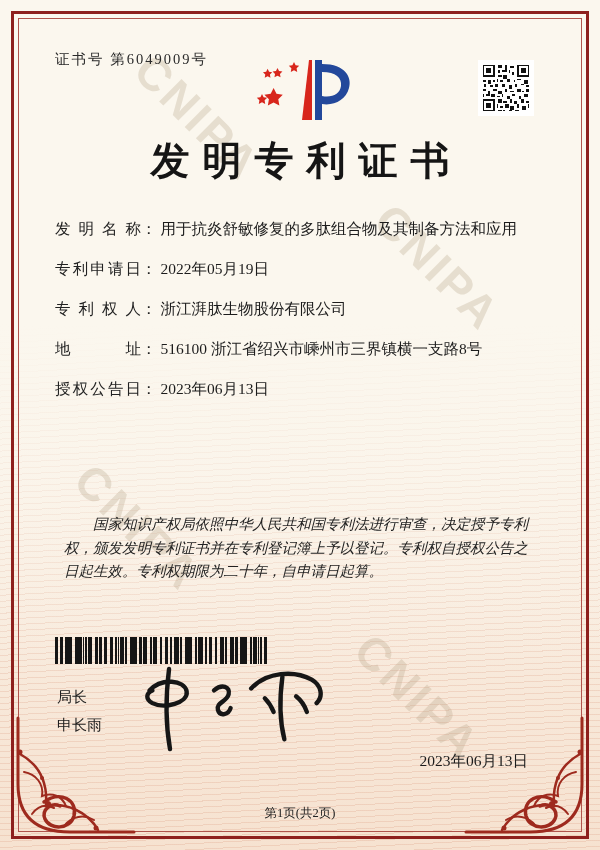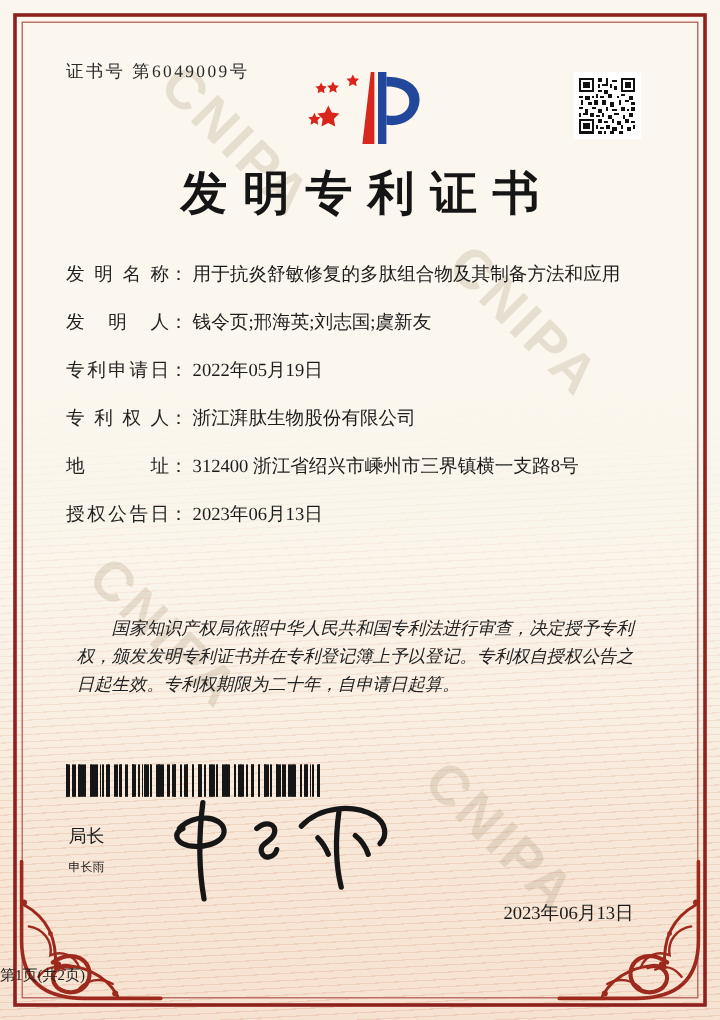--- a/index.html
+++ b/index.html
@@ -45,24 +45,24 @@
   
   .barcode{position:absolute;left:55px;top:637px;width:212px;height:27px;
     background-image:
       repeating-linear-gradient(90deg,#151515 0 2px,rgba(0,0,0,0) 2px 5px),
       repeating-linear-gradient(90deg,#151515 0 1px,rgba(0,0,0,0) 1px 7px),
       repeating-linear-gradient(90deg,#151515 0 3px,rgba(0,0,0,0) 3px 11px);}
   
   .sig-title{position:absolute;left:57px;top:688px;font-family:"Liberation Sans","DejaVu Sans",sans-serif;
              font-size:15px;font-weight:500;color:#1c1c1c;}
   .sig-name{position:absolute;left:57px;top:716px;font-family:"Liberation Sans","DejaVu Sans",sans-serif;
-            font-size:10px;font-weight:500;color:#1c1c1c;}
+            font-size:15px;font-weight:500;color:#1c1c1c;}
   .sig-hand{position:absolute;left:128px;top:662px;width:215px;height:92px;}
   .issue-date{position:absolute;right:72px;top:751px;font-size:15.5px;color:#1c1c1c;}
-  .footer-page{position:absolute;left:0;right:0;top:805px;font-size:12.5px;color:#222;}
+  .footer-page{position:absolute;left:0;right:0;top:805px;text-align:center;font-size:12.5px;color:#222;}
 </style>
 </head>
 <body>
 
 <div class="sheet">
 
   <div class="wm wm1">CNIPA</div>
   <div class="wm wm2">CNIPA</div>
   <div class="wm wm3">CNIPA</div>
   <div class="wm wm4">CNIPA</div>
@@ -193,30 +193,27 @@
     </g>
   </svg>
 
   <div class="title">发明专利证书</div>
 
   <div class="fields">
     <div class="frow">
       <span class="flabel">发明名称</span><span class="fcolon">：</span><span class="fvalue">用于抗炎舒敏修复的多肽组合物及其制备方法和应用</span>
     </div>
     <div class="frow">
-      <span class="flabel">发明人</span><span class="fcolon">：</span><span class="fvalue">钱令页;邢海英;刘志国;虞新友</span>
-    </div>
-    <div class="frow">
       <span class="flabel">专利申请日</span><span class="fcolon">：</span><span class="fvalue">2022年05月19日</span>
     </div>
     <div class="frow">
       <span class="flabel">专利权人</span><span class="fcolon">：</span><span class="fvalue">浙江湃肽生物股份有限公司</span>
     </div>
     <div class="frow">
-      <span class="flabel">地址</span><span class="fcolon">：</span><span class="fvalue">312400 浙江省绍兴市嵊州市三界镇横一支路8号</span>
+      <span class="flabel">地址</span><span class="fcolon">：</span><span class="fvalue">516100 浙江省绍兴市嵊州市三界镇横一支路8号</span>
     </div>
     <div class="frow grant-row">
       <span>
         <span class="flabel">授权公告日</span><span class="fcolon">：</span><span class="fvalue">2023年06月13日</span>
       </span>
     </div>
   </div>
 
   <div class="law">
     <p>国家知识产权局依照中华人民共和国专利法进行审查，决定授予专利权，颁发发明专利证书并在专利登记簿上予以登记。专利权自授权公告之日起生效。专利权期限为二十年，自申请日起算。</p>

